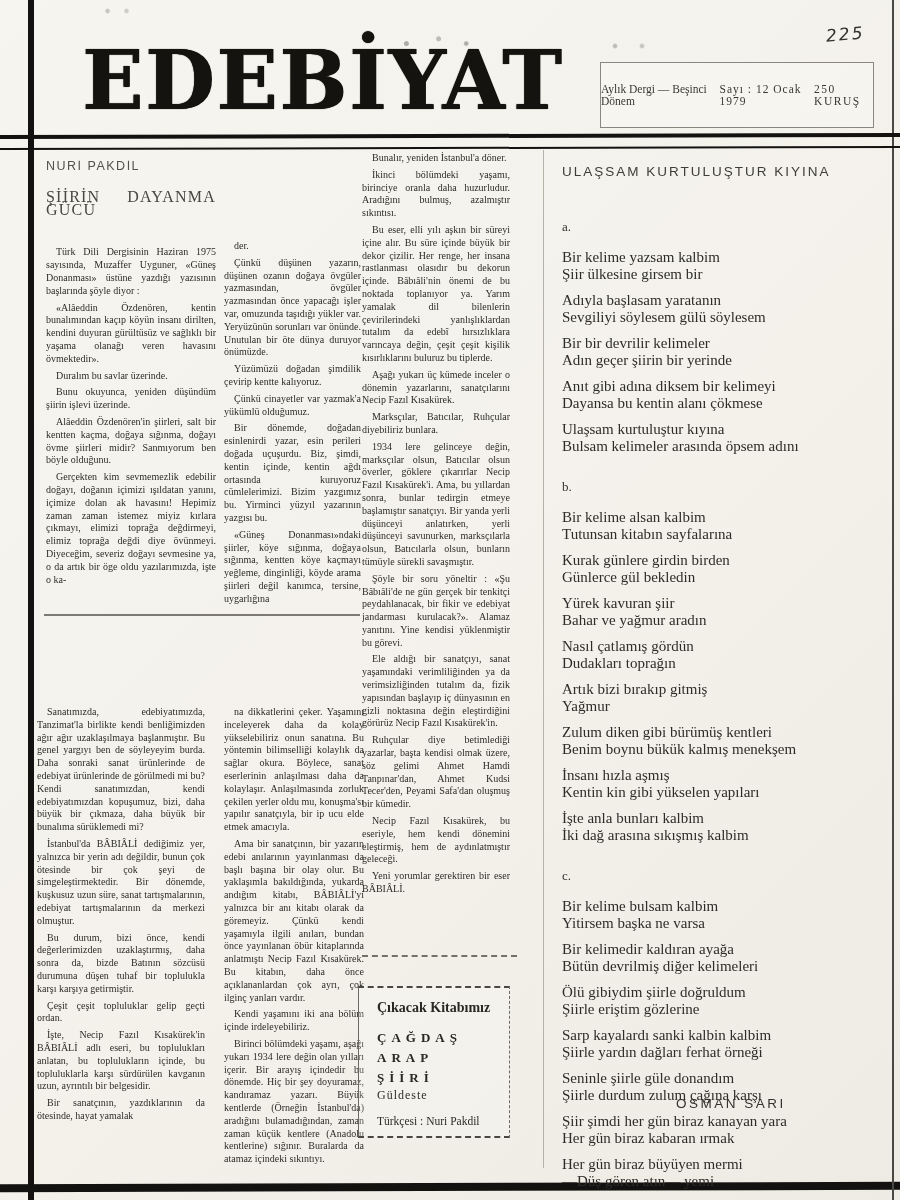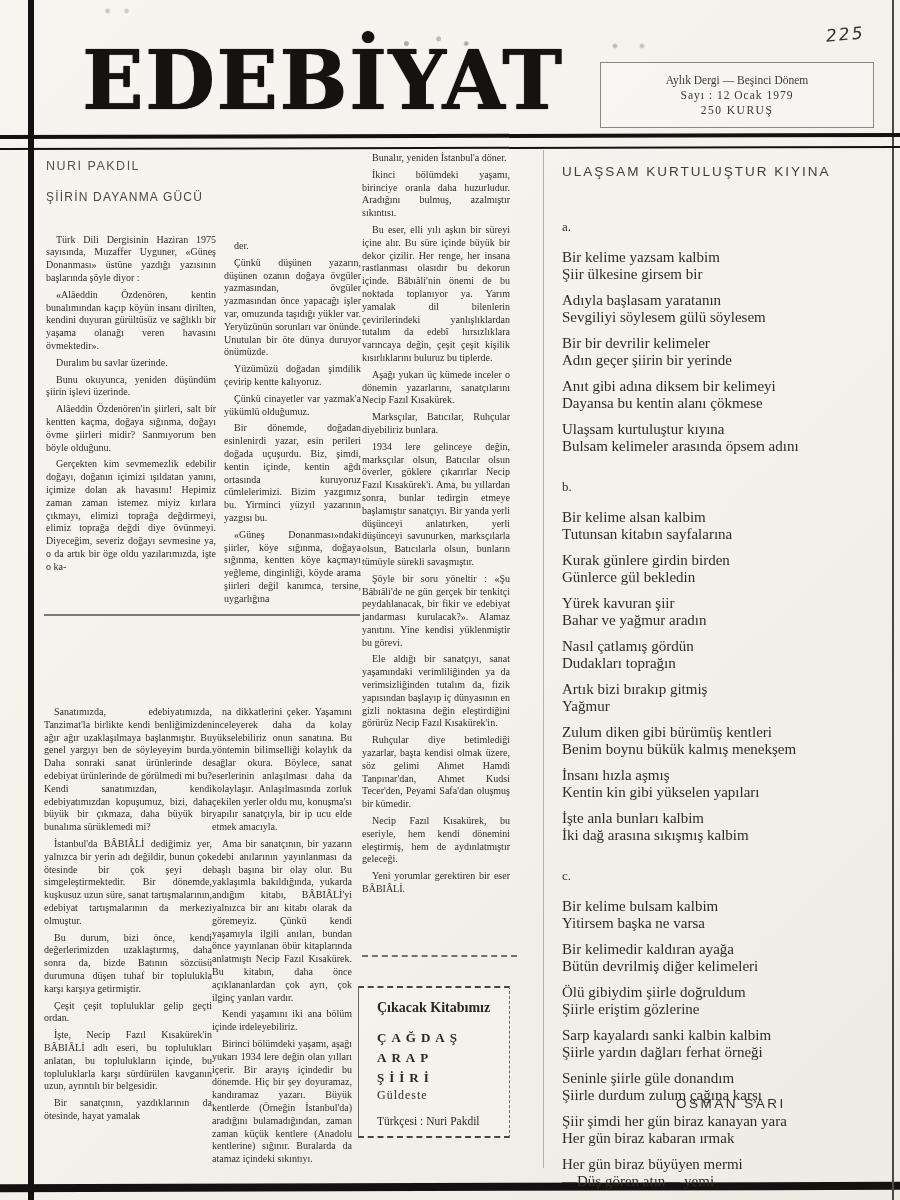--- a/index.html
+++ b/index.html
@@ -16,38 +16,38 @@
   .n2{left:600px;top:40px;width:60px;height:12px;background:radial-gradient(circle at 25% 50%,#8a877f 1.5px,transparent 3px),radial-gradient(circle at 70% 50%,#9b988f 1.5px,transparent 3px);}
   .n3{left:95px;top:6px;width:42px;height:10px;background:radial-gradient(circle at 30% 50%,#9b988f 1.5px,transparent 3px),radial-gradient(circle at 75% 50%,#a9a69c 1.5px,transparent 3px);}
   
   .pagenum{position:absolute;left:826px;top:24px;font-family:"DejaVu Sans",sans-serif;font-style:italic;
     font-size:17px;color:#35332f;transform:rotate(-5deg);letter-spacing:2px;}
   
   .masthead{position:absolute;left:82px;top:40px;font-family:"DejaVu Serif",serif;font-weight:700;
     font-size:80px;line-height:1;letter-spacing:2px;color:#151310;transform:scaleY(1.04);
     text-shadow:0 0 1px #151310,1px 0 0 #151310;}
   .infobox{position:absolute;left:600px;top:62px;width:272px;height:64px;border:1px solid #8a877f;
-    display:flex;flex-direction:column;justify-content:center;align-items:center;gap:3px;
+    display:flex;flex-direction:row;justify-content:center;align-items:center;gap:3px;
     font-size:11.5px;color:#3a3833;background:rgba(255,255,255,.25);}
   .infobox .ib2{letter-spacing:1px;}
   .infobox .ib3{letter-spacing:1.5px;}
   .mastrule{position:absolute;left:0;top:134px;width:900px;height:9px;
     border-top:4px solid #141210;border-bottom:2px solid #141210;transform:rotate(-0.12deg);}
   
   .byline{font-family:"Liberation Sans",sans-serif;font-size:12.5px;letter-spacing:1.5px;color:#55524c;margin:0 0 18px 0;}
-  .arttitle{font-family:Liberation Sans, sans-serif;font-size:12px;letter-spacing:1.2px;color:#4a4742;margin:16px 0 30px 0;}
+  .arttitle{font-family:Liberation Serif, serif;font-size:16px;letter-spacing:1.2px;color:#4a4742;margin:16px 0 30px 0;}
   
   .col{position:absolute;text-align:justify;font-size:10px;line-height:12.8px;}
   .para{margin:0 0 4px 0;text-indent:10px;}
   .art1c1{left:46px;top:160px;width:170px;height:452px;overflow:hidden;}
   .art1c2{left:224px;top:240px;width:137px;height:372px;overflow:hidden;}
   .divider1{position:absolute;left:44px;top:614px;width:316px;border-top:2px solid #55524c;opacity:.75;}
   .art2head{position:absolute;left:46px;top:630px;width:330px;}
-  .art2c1{left:44px;top:706px;width:168px;height:462px;overflow:hidden;}
-  .art2c2{left:212px;top:706px;width:140px;height:476px;overflow:hidden;}
+  .art2c1{left:37px;top:706px;width:168px;height:462px;overflow:hidden;}
+  .art2c2{left:224px;top:706px;width:140px;height:476px;overflow:hidden;}
   .art2c3{left:362px;top:152px;width:148px;height:798px;overflow:hidden;}
   .divider2{position:absolute;left:362px;top:955px;width:155px;border-top:2px dashed #55524c;opacity:.8;}
   
   .bookbox{position:absolute;left:358px;top:986px;width:152px;height:152px;
     border-top:2px dashed #4a4742;border-bottom:2px dashed #4a4742;
     border-left:1px solid #6b6862;border-right:1px dashed #6b6862;
     padding:12px 0 0 18px;box-sizing:border-box;background:rgba(255,255,255,.2);}
   .booklabel{font-weight:bold;font-size:14px;margin-bottom:12px;color:#2a2824;}
   .booktitleline{font-weight:bold;font-size:13px;letter-spacing:5px;line-height:20px;color:#2a2824;}
   .booksub{font-size:12px;margin-top:0;letter-spacing:1px;color:#2e2c29;}

